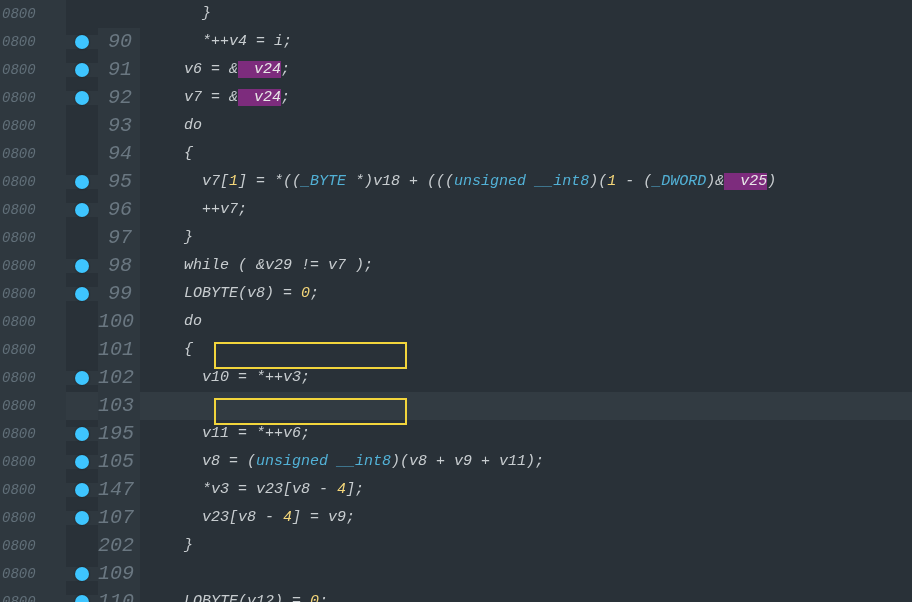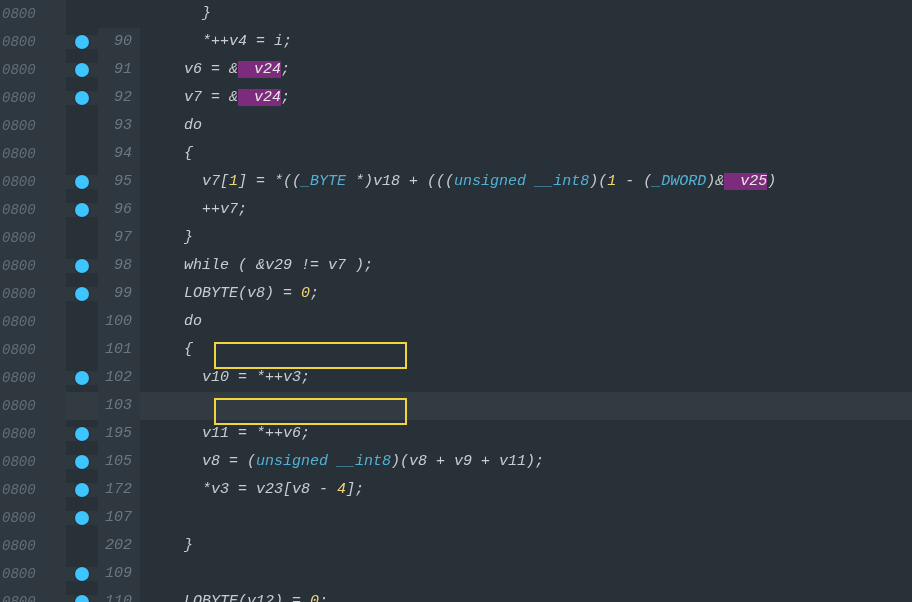--- a/index.html
+++ b/index.html
@@ -47,21 +47,21 @@
     border-radius: 50%;
     background: #3ec5ff;
     box-shadow: 0 0 2px rgba(0,0,0,.5);
   }
   .linenum-col {
     width: 42px;
     text-align: right;
     padding-right: 8px;
     color: #6a7781;
     flex-shrink: 0;
-    font-size: 15px;
+    font-size: 20px;
   }
   .code-col {
     flex: 1;
     padding-left: 8px;
   }
   .num  { color: #f5d77a; }
   .var  { color: #c8cdd0; }
   .hlvar { background: #7d2c7d; color: #e7e7e7; padding-left: 16px; }
   .op   { color: #c8cdd0; }
   .fn   { color: #c8cdd0; }
@@ -88,21 +88,21 @@
     <div class="line"><div class="addr-col gutter-bg">0800</div><div class="bp-col gutter-bg"><div class="breakpoint-dot"></div></div><div class="linenum-col gutter-bg">96</div><div class="code-col"><span>      ++v7;</span></div></div>
     <div class="line"><div class="addr-col gutter-bg">0800</div><div class="bp-col gutter-bg"></div><div class="linenum-col gutter-bg">97</div><div class="code-col"><span>    }</span></div></div>
     <div class="line"><div class="addr-col gutter-bg">0800</div><div class="bp-col gutter-bg"><div class="breakpoint-dot"></div></div><div class="linenum-col gutter-bg">98</div><div class="code-col"><span>    while ( &amp;v29 != v7 );</span></div></div>
     <div class="line"><div class="addr-col gutter-bg">0800</div><div class="bp-col gutter-bg"><div class="breakpoint-dot"></div></div><div class="linenum-col gutter-bg">99</div><div class="code-col"><span>    </span><span class="fn">LOBYTE</span><span class="op">(v8) = </span><span class="num">0</span><span class="op">;</span></div></div>
     <div class="line"><div class="addr-col gutter-bg">0800</div><div class="bp-col gutter-bg"></div><div class="linenum-col gutter-bg">100</div><div class="code-col"><span>    do</span></div></div>
     <div class="line"><div class="addr-col gutter-bg">0800</div><div class="bp-col gutter-bg"></div><div class="linenum-col gutter-bg">101</div><div class="code-col"><span>    {</span></div></div>
     <div class="line"><div class="addr-col gutter-bg">0800</div><div class="bp-col gutter-bg"><div class="breakpoint-dot"></div></div><div class="linenum-col gutter-bg">102</div><div class="code-col"><span>      v10 = *++v3;</span></div></div>
     <div class="line hl-row"><div class="addr-col gutter-bg">0800</div><div class="bp-col gutter-bg"></div><div class="linenum-col gutter-bg">103</div></div>
     <div class="line"><div class="addr-col gutter-bg">0800</div><div class="bp-col gutter-bg"><div class="breakpoint-dot"></div></div><div class="linenum-col gutter-bg">195</div><div class="code-col"><span>      v11 = *++v6;</span></div></div>
     <div class="line"><div class="addr-col gutter-bg">0800</div><div class="bp-col gutter-bg"><div class="breakpoint-dot"></div></div><div class="linenum-col gutter-bg">105</div><div class="code-col"><span>      </span><span class="op">v8 = (</span><span class="castkw">unsigned __int8</span><span class="op">)(v8 + v9 + v11);</span></div></div>
-    <div class="line"><div class="addr-col gutter-bg">0800</div><div class="bp-col gutter-bg"><div class="breakpoint-dot"></div></div><div class="linenum-col gutter-bg">172</div><div class="code-col"><span>      </span><span class="op">*v3 = v23[v8 - </span><span class="num">4</span><span class="op">];</span></div></div>
-    <div class="line"><div class="addr-col gutter-bg">0800</div><div class="bp-col gutter-bg"><div class="breakpoint-dot"></div></div><div class="linenum-col gutter-bg">107</div></div>
+    <div class="line"><div class="addr-col gutter-bg">0800</div><div class="bp-col gutter-bg"><div class="breakpoint-dot"></div></div><div class="linenum-col gutter-bg">147</div><div class="code-col"><span>      </span><span class="op">*v3 = v23[v8 - </span><span class="num">4</span><span class="op">];</span></div></div>
+    <div class="line"><div class="addr-col gutter-bg">0800</div><div class="bp-col gutter-bg"><div class="breakpoint-dot"></div></div><div class="linenum-col gutter-bg">107</div><div class="code-col"><span>      </span><span class="op">v23[v8 - </span><span class="num">4</span><span class="op">] = v9;</span></div></div>
     <div class="line"><div class="addr-col gutter-bg">0800</div><div class="bp-col gutter-bg"></div><div class="linenum-col gutter-bg">202</div><div class="code-col"><span>    }</span></div></div>
     <div class="line"><div class="addr-col gutter-bg">0800</div><div class="bp-col gutter-bg"><div class="breakpoint-dot"></div></div><div class="linenum-col gutter-bg">109</div></div>
     <div class="line"><div class="addr-col gutter-bg">0800</div><div class="bp-col gutter-bg"><div class="breakpoint-dot"></div></div><div class="linenum-col gutter-bg">110</div><div class="code-col"><span>    </span><span class="fn">LOBYTE</span><span class="op">(v12) = </span><span class="num">0</span><span class="op">;</span></div></div>
   </div>
 
 <div class="yellow-box" style="top: 342px; left: 214px; width: 193px; height: 27px;"></div>
 <div class="yellow-box" style="top: 398px; left: 214px; width: 193px; height: 27px;"></div>
 
 </body></html>

